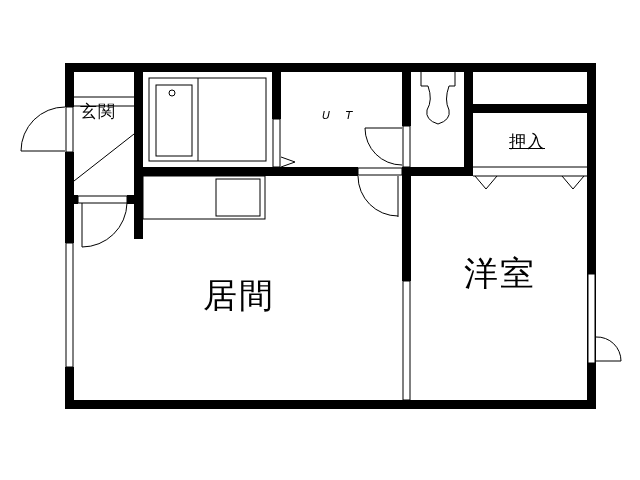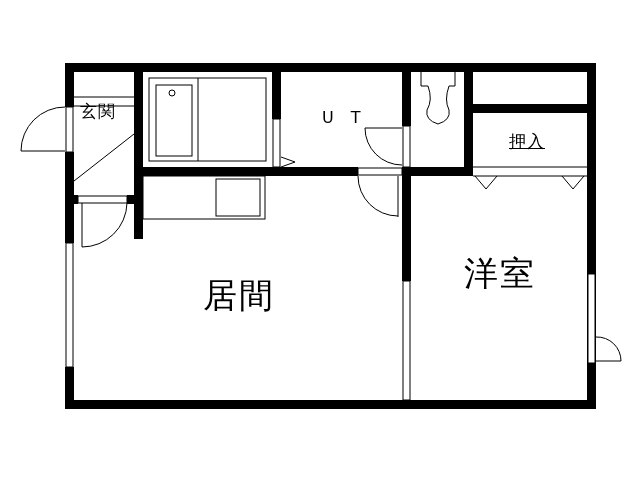--- a/index.html
+++ b/index.html
@@ -1,20 +1,20 @@
 <!DOCTYPE html>
 <html><head>
 <meta charset="utf-8">
 <style>
   html, body { margin:0; padding:0; background:#ffffff; }
   body { width:640px; height:480px; position:relative; overflow:hidden; }
   svg { position:absolute; left:0; top:0; }
   .lbl { position:absolute; font-family:"DejaVu Sans", sans-serif; color:#000; white-space:nowrap; line-height:1; }
   .lbl-sm { font-size:17px; letter-spacing:1px; }
-  .lbl-ut { font-size:16px; letter-spacing:6px; }
+  .lbl-ut { font-size:11px; letter-spacing:6px;font-style:italic; }
   .lbl-lg { font-size:34px; letter-spacing:2px; }
 </style>
 </head>
 <body>
 
 <svg width="640" height="480" viewBox="0 0 640 480">
   <g fill="#000">
 
     <rect x="65" y="63" width="531" height="9"></rect>
     <rect x="65" y="400" width="531" height="9"></rect>

